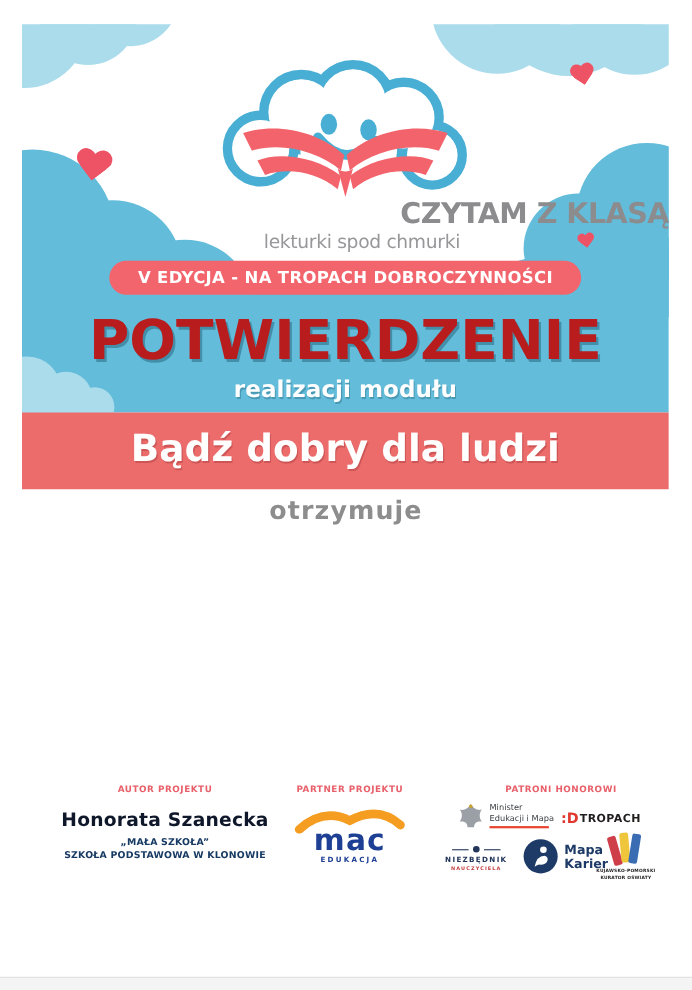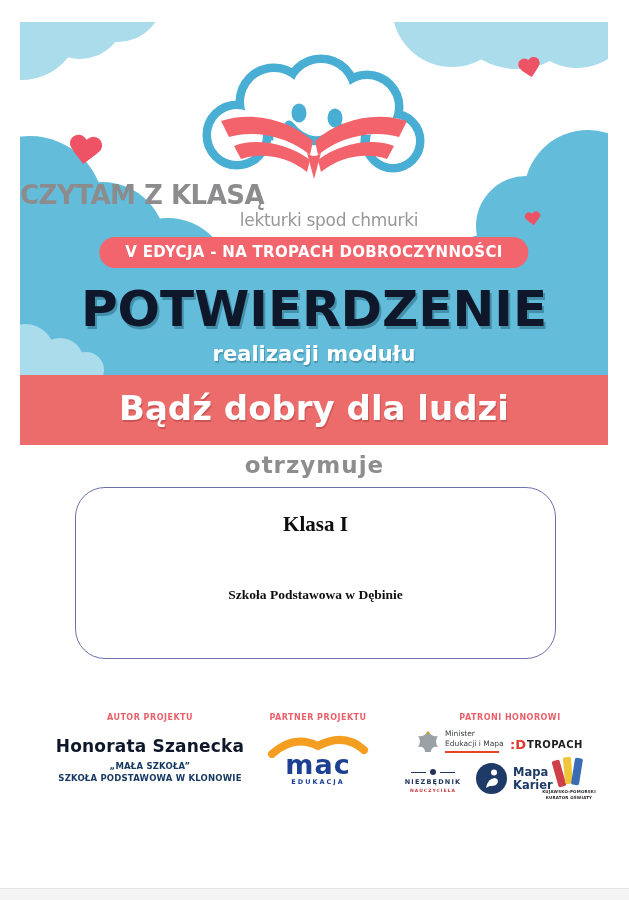--- a/index.html
+++ b/index.html
@@ -15,30 +15,30 @@
   .light{background:#abdcec;}
   .mid{background:#62bcda;}
   .z3{z-index:3;} .z5{z-index:5;}
 
   
   .heart{position:absolute;z-index:4;}
   .heart::before,.heart::after{content:"";position:absolute;left:.5em;top:0;width:.5em;height:.82em;background:#ee5365;border-radius:.5em .5em 0 0;transform:rotate(-45deg);transform-origin:0 100%;}
   .heart::after{left:0;transform:rotate(45deg);transform-origin:100% 100%;}
 
   .logo-svg{position:absolute;left:169px;top:33px;z-index:5;overflow:visible;}
-  .logo-title{position:absolute;left:0;top:158px;width:588px;text-align:left;z-index:5;
+  .logo-title{position:absolute;left:0;top:158px;width:588px;text-align:right;z-index:5;
     font-size:26px;font-weight:bold;color:#8c8c8e;letter-spacing:-0.5px;}
   .logo-sub{position:absolute;left:0;top:188px;width:618px;text-align:center;z-index:5;
     font-size:17px;color:#97979a;letter-spacing:-0.3px;}
 
   .pill{position:absolute;left:50%;top:215px;transform:translateX(-50%);z-index:7;
     background:#f2656d;color:#fff;font-size:15px;font-weight:bold;letter-spacing:.3px;
     padding:6px 26px 7px;border-radius:17px;white-space:nowrap;}
   .main-title{position:absolute;left:0;top:258px;width:588px;text-align:center;z-index:7;
-    color:#0f172a;font-size:50px;font-weight:bold;letter-spacing:0px;
+    color:#b91c1c;font-size:50px;font-weight:bold;letter-spacing:0px;
     text-shadow:2px 3px 0 rgba(32,88,108,.45);}
   .sub-title{position:absolute;left:0;top:320px;width:588px;text-align:center;z-index:7;
     color:#fff;font-size:21px;font-weight:bold;text-shadow:1px 2px 0 rgba(32,88,108,.35);}
   .module-title{position:absolute;left:0;top:366px;width:588px;text-align:center;z-index:7;
     color:#fff;font-size:34px;font-weight:bold;text-shadow:1px 2px 0 rgba(150,45,45,.35);}
 
   
   .receives{position:absolute;left:0;top:452px;width:629px;text-align:center;
     color:#8d8d8d;font-size:23px;font-weight:bold;letter-spacing:1px;}
   .recipient-box{position:absolute;left:75px;top:487px;width:479px;height:170px;
@@ -151,24 +151,20 @@
 
     <div class="pill">V EDYCJA - NA TROPACH DOBROCZYNNOŚCI</div>
     <div class="main-title">POTWIERDZENIE</div>
     <div class="sub-title">realizacji modułu</div>
     <div class="band-red"></div>
     <div class="module-title">Bądź dobry dla ludzi</div>
   </div>
 
   <div class="receives">otrzymuje</div>
 
-  <div class="recipient-box">
-    <div class="class-name">Klasa I</div>
-    <div class="school-name">Szkoła Podstawowa w Dębinie</div>
-  </div>
 
   <div class="fcol col1">
     <div class="flabel">AUTOR PROJEKTU</div>
     <div class="author-name">Honorata Szanecka</div>
     <div class="author-school">
       <div>„MAŁA SZKOŁA”</div>
       <div>SZKOŁA PODSTAWOWA W KLONOWIE</div>
     </div>
   </div>
 

